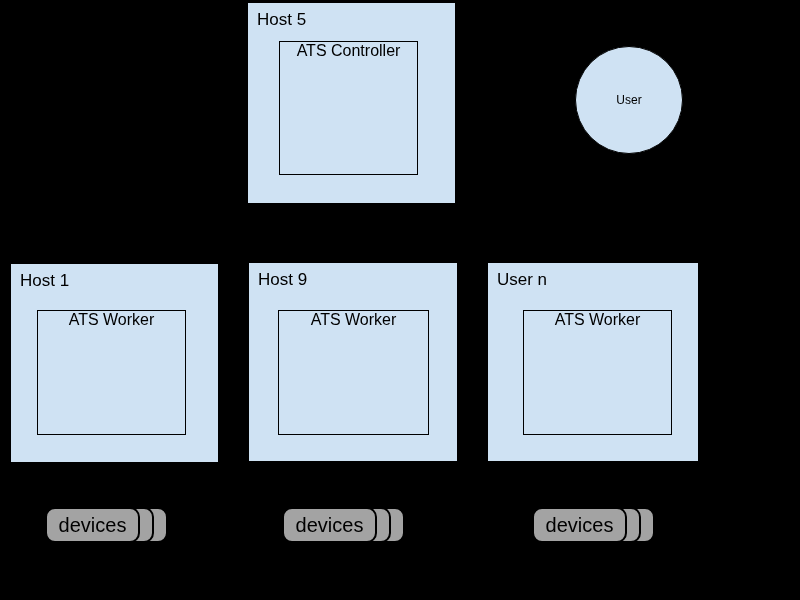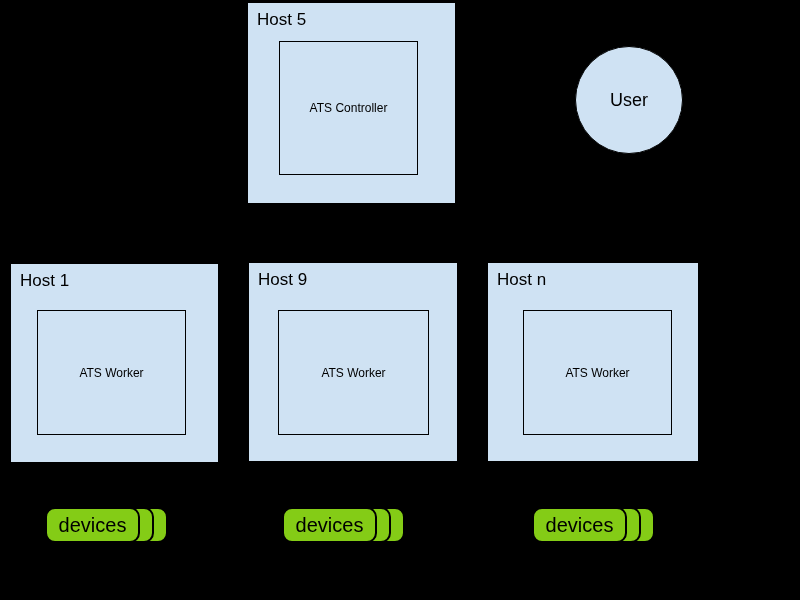--- a/index.html
+++ b/index.html
@@ -29,23 +29,23 @@
     top: 7px;
     font-size: 17px;
     line-height: 1.2;
     white-space: nowrap;
   }
   .inner-box {
     position: absolute;
     background: #cfe2f3;
     border: 1px solid #000000;
     display: flex;
-    align-items: center;
+    align-items: flex-start;
     justify-content: center;
-    font-size: 12px;
+    font-size: 16px;
     text-align: center;
   }
   #host1 { left: 248px; top: 3px;   width: 207px; height: 200px; }
   #host1 .inner-box { left: 31px; top: 38px; width: 137px; height: 132px; }
   #host2 { left: 11px;  top: 264px; width: 207px; height: 198px; }
   #host2 .inner-box { left: 26px; top: 46px; width: 147px; height: 123px; }
   #host3 { left: 249px; top: 263px; width: 208px; height: 198px; }
   #host3 .inner-box { left: 29px; top: 47px; width: 149px; height: 123px; }
   #hostn { left: 488px; top: 263px; width: 210px; height: 198px; }
   #hostn .inner-box { left: 35px; top: 47px; width: 147px; height: 123px; }
@@ -55,37 +55,37 @@
     top: 46px;
     width: 108px;
     height: 108px;
     border-radius: 50%;
     background: #cfe2f3;
     border: 1.5px solid #000000;
     box-sizing: border-box;
     display: flex;
     align-items: center;
     justify-content: center;
-    font-size: 18px;
+    font-size: 12px;
   }
   .devices-stack {
     position: absolute;
     width: 124px;
     height: 37px;
   }
   #devices1 { left: 45px;  top: 507px; }
   #devices2 { left: 282px; top: 507px; }
   #devices3 { left: 532px; top: 507px; }
   .device-card {
     position: absolute;
     top: 0;
     width: 95px;
     height: 36px;
     box-sizing: border-box;
-    background: #84cc16;
+    background: #a3a3a3;
     border: 2px solid #000000;
     border-radius: 10px;
   }
   .device-card.back   { left: 28px; }
   .device-card.middle { left: 14px; }
   .device-card.front  {
     left: 0;
     display: flex;
     align-items: center;
     justify-content: center;
@@ -116,21 +116,21 @@
   </div>
 
   <div class="host" id="host3">
     <div class="host-label">Host 9</div>
     <div class="inner-box">
       <span>ATS Worker</span>
     </div>
   </div>
 
   <div class="host" id="hostn">
-    <div class="host-label">Host n</div>
+    <div class="host-label">User n</div>
     <div class="inner-box">
       <span>ATS Worker</span>
     </div>
   </div>
 
   <div class="devices-stack" id="devices1">
     <div class="device-card back"></div>
     <div class="device-card middle"></div>
     <div class="device-card front">
       <span>devices</span>

